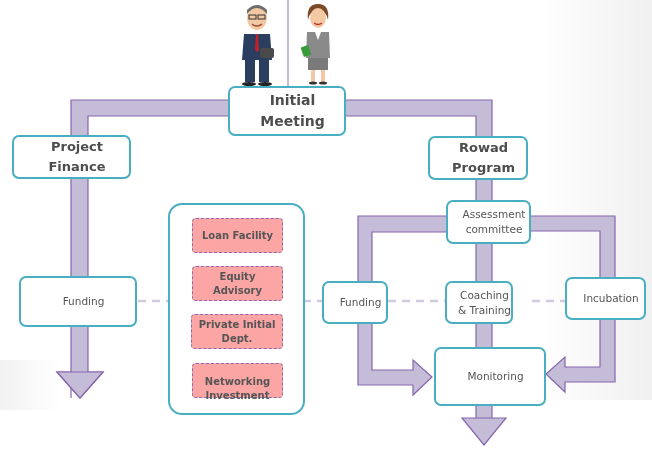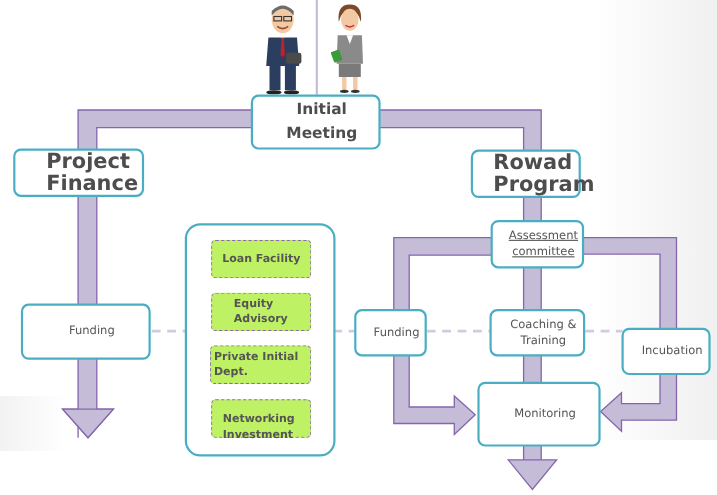--- a/index.html
+++ b/index.html
@@ -2,24 +2,24 @@
 <html><head>
 <meta charset="utf-8">
 <style>
   html, body { margin:0; padding:0; }
   body { width:652px; height:450px; position:relative; overflow:hidden; background:#ffffff; font-family:"DejaVu Sans", sans-serif; }
   .bg-right { position:absolute; left:540px; top:0; width:112px; height:400px; background:linear-gradient(to right, rgba(240,240,240,0) 0%, #f0f0f0 100%); }
   .bg-bl { position:absolute; left:0; top:360px; width:60px; height:50px; background:linear-gradient(to right, #f2f2f2, rgba(255,255,255,0)); }
   svg.pipes { position:absolute; left:0; top:0; }
   .box { position:absolute; box-sizing:border-box; border:2px solid #4aaec3; border-radius:7px; background:#ffffff; display:flex; align-items:center; justify-content:center; text-align:center; color:#555555;padding-left:11px; }
   .box.bold { font-weight:bold; color:#4d4d4d; }
-  .box.lg { font-size:19px; line-height:20px; }
+  .box.lg { font-size:13px; line-height:20px; }
   .box.xl { font-size:14px; line-height:21px; }
   .box.sm { font-size:10.5px; line-height:15px; }
-  .inner { position:absolute; box-sizing:border-box; border:1px dashed #8b6bab; border-radius:4px; display:flex; align-items:center; justify-content:center; text-align:left; font-size:10px; line-height:14px; font-weight:bold; color:#555555; background:#bef264; }
+  .inner { position:absolute; box-sizing:border-box; border:1px dashed #8b6bab; border-radius:4px; display:flex; align-items:center; justify-content:center; text-align:center; font-size:10px; line-height:14px; font-weight:bold; color:#555555; background:#fca5a5; }
   .container { position:absolute; box-sizing:border-box; border:2px solid #4aaec3; border-radius:14px; background:#fff; }
   .person { position:absolute; }
   .divider { position:absolute; left:287px; top:0; width:2px; height:86px; background:#c5bcd8; }
 </style>
 </head>
 <body>
 
 <div class="bg-right"></div>
 <div class="bg-bl"></div>
 
@@ -92,26 +92,26 @@
   <span style="display:block;width:50px;">Equity Advisory</span>
 </div>
 <div class="inner" style="left:191px;top:314px;width:92px;height:35px;">
   <span style="display:block;width:85px;">Private Initial Dept.</span>
 </div>
 <div class="inner" style="left:192px;top:363px;width:91px;height:35px;">
   <span style="display:block;width:70px;margin-top:16px;">Networking Investment</span>
 </div>
 
 <div class="box sm" style="left:446px;top:200px;width:85px;height:44px;">
-  <span style="display:block;width:70px;text-decoration:underline;">Assessment committee</span>
+  <span style="display:block;width:70px;">Assessment committee</span>
 </div>
 <div class="box sm" style="left:322px;top:281px;width:66px;height:43px;">
   <span>Funding</span>
 </div>
-<div class="box sm" style="left:445px;top:281px;width:87px;height:43px;">
+<div class="box sm" style="left:445px;top:281px;width:68px;height:43px;">
   <span style="display:block;width:65px;">Coaching &amp; Training</span>
 </div>
-<div class="box sm" style="left:565px;top:298px;width:81px;height:43px;">
+<div class="box sm" style="left:565px;top:277px;width:81px;height:43px;">
   <span>Incubation</span>
 </div>
 <div class="box sm" style="left:434px;top:347px;width:112px;height:59px;">
   <span>Monitoring</span>
 </div>
 
 </body></html>

